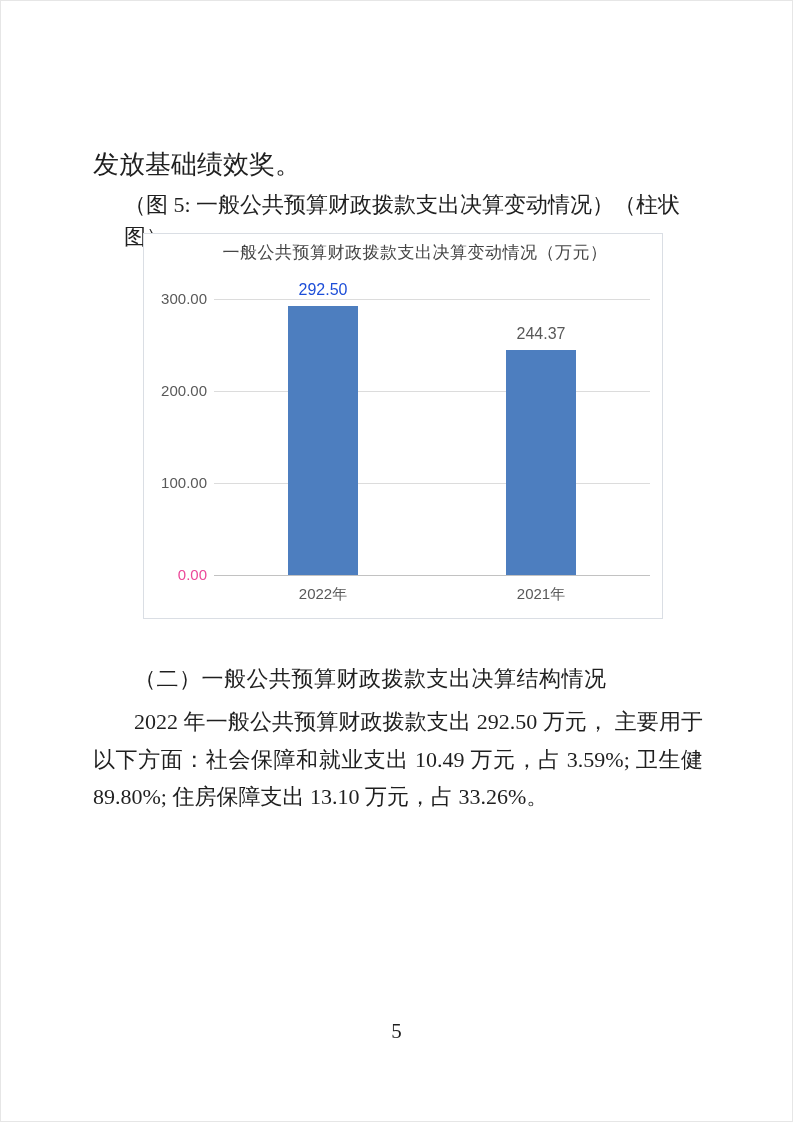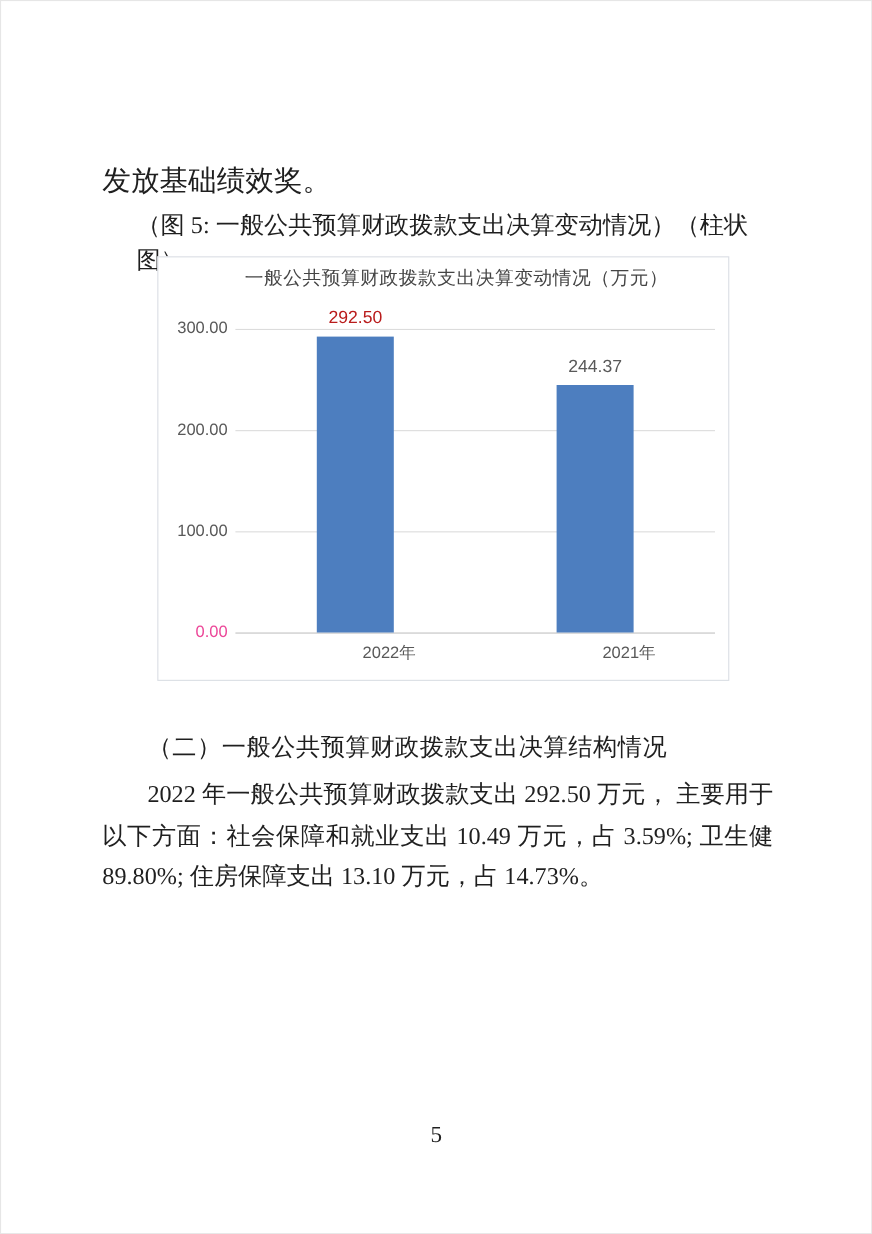--- a/index.html
+++ b/index.html
@@ -41,21 +41,21 @@
   .ytick-label {
     position:absolute; width:62px; text-align:right;
     font-size:15px; line-height:22px;
   }
   .bar { position:absolute; }
   .bar-value-label {
     position:absolute; width:90px; text-align:center;
     font-size:16px; line-height:22px;
   }
   .xtick-label {
-    position:absolute; width:110px; text-align:right;
+    position:absolute; width:110px; text-align:center;
     font-size:15px; line-height:22px;
   }
   .section-heading {
     position:absolute; left:92px; top:661px; width:612px;
     padding-left:41px; box-sizing:border-box;
     font-size:22px; font-weight:normal; line-height:34px;
     letter-spacing:0.5px;
   }
   .paragraph { position:absolute; left:92px; top:702px; width:610px; }
   .para-line {
@@ -84,31 +84,31 @@
     <div class="chart-plot">
         <div class="gridline" style="left: 70px; width: 436px; top: 65px; background: rgb(220, 220, 220);"></div>
         <div class="ytick-label" style="left: 1px; top: 54px; color: rgb(89, 89, 89);">300.00</div>
         <div class="gridline" style="left: 70px; width: 436px; top: 157px; background: rgb(220, 220, 220);"></div>
         <div class="ytick-label" style="left: 1px; top: 146px; color: rgb(89, 89, 89);">200.00</div>
         <div class="gridline" style="left: 70px; width: 436px; top: 249px; background: rgb(220, 220, 220);"></div>
         <div class="ytick-label" style="left: 1px; top: 238px; color: rgb(89, 89, 89);">100.00</div>
         <div class="gridline" style="left: 70px; width: 436px; top: 341px; background: rgb(194, 194, 194);"></div>
         <div class="ytick-label" style="left: 1px; top: 330px; color: #ec4899;">0.00</div>
         <div class="bar" style="left: 144px; width: 70px; top: 72px; height: 269px; background: rgb(77, 126, 191);"></div>
-        <div class="bar-value-label" style="left: 134px; top: 45px; color: #b91c1c;">292.50</div>
+        <div class="bar-value-label" style="left: 134px; top: 45px; color: #1d4ed8;">292.50</div>
         <div class="xtick-label" style="left: 124px; top: 349px; color: rgb(89, 89, 89);">2022年</div>
         <div class="bar" style="left: 362px; width: 70px; top: 116px; height: 225px; background: rgb(77, 126, 191);"></div>
         <div class="bar-value-label" style="left: 352px; top: 89px; color: rgb(89, 89, 89);">244.37</div>
         <div class="xtick-label" style="left: 342px; top: 349px; color: rgb(89, 89, 89);">2021年</div>
       </div>
   </div>
 
   <div class="section-heading">（二）一般公共预算财政拨款支出决算结构情况</div>
 
   <div class="paragraph">
     <div class="para-line first">2022 年一般公共预算财政拨款支出 292.50 万元， 主要用于</div>
     <div class="para-line">以下方面：社会保障和就业支出 10.49 万元，占 3.59%; 卫生健</div>
-    <div class="para-line last">89.80%; 住房保障支出 13.10 万元，占 14.73%。</div>
+    <div class="para-line last">89.80%; 住房保障支出 13.10 万元，占 33.26%。</div>
   </div>
 
   <div class="page-number">5</div>
 
 </div>
 
 </body></html>

